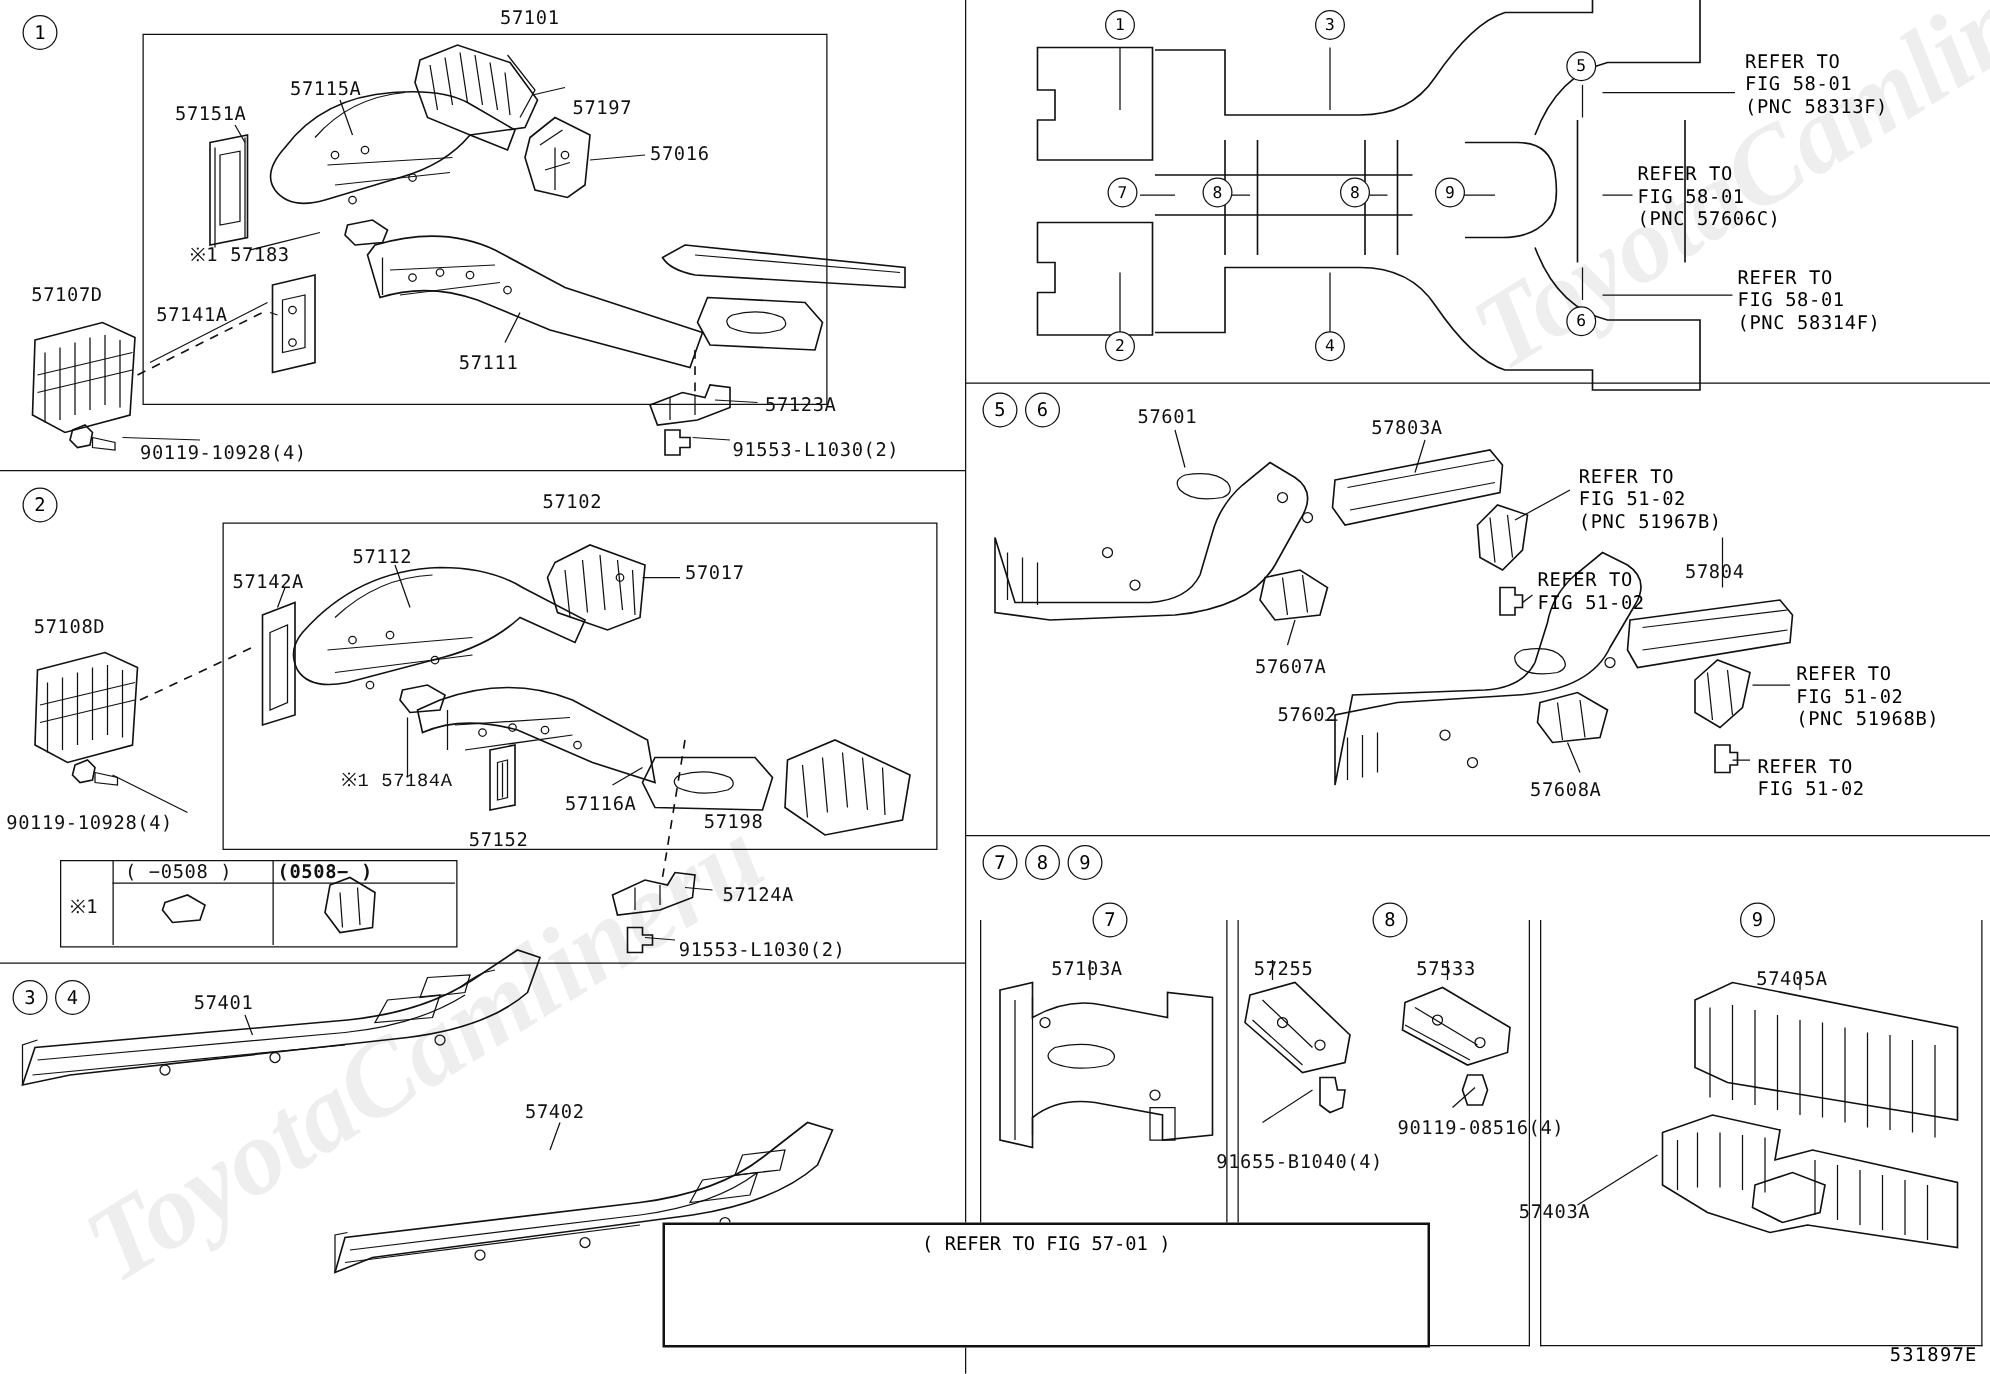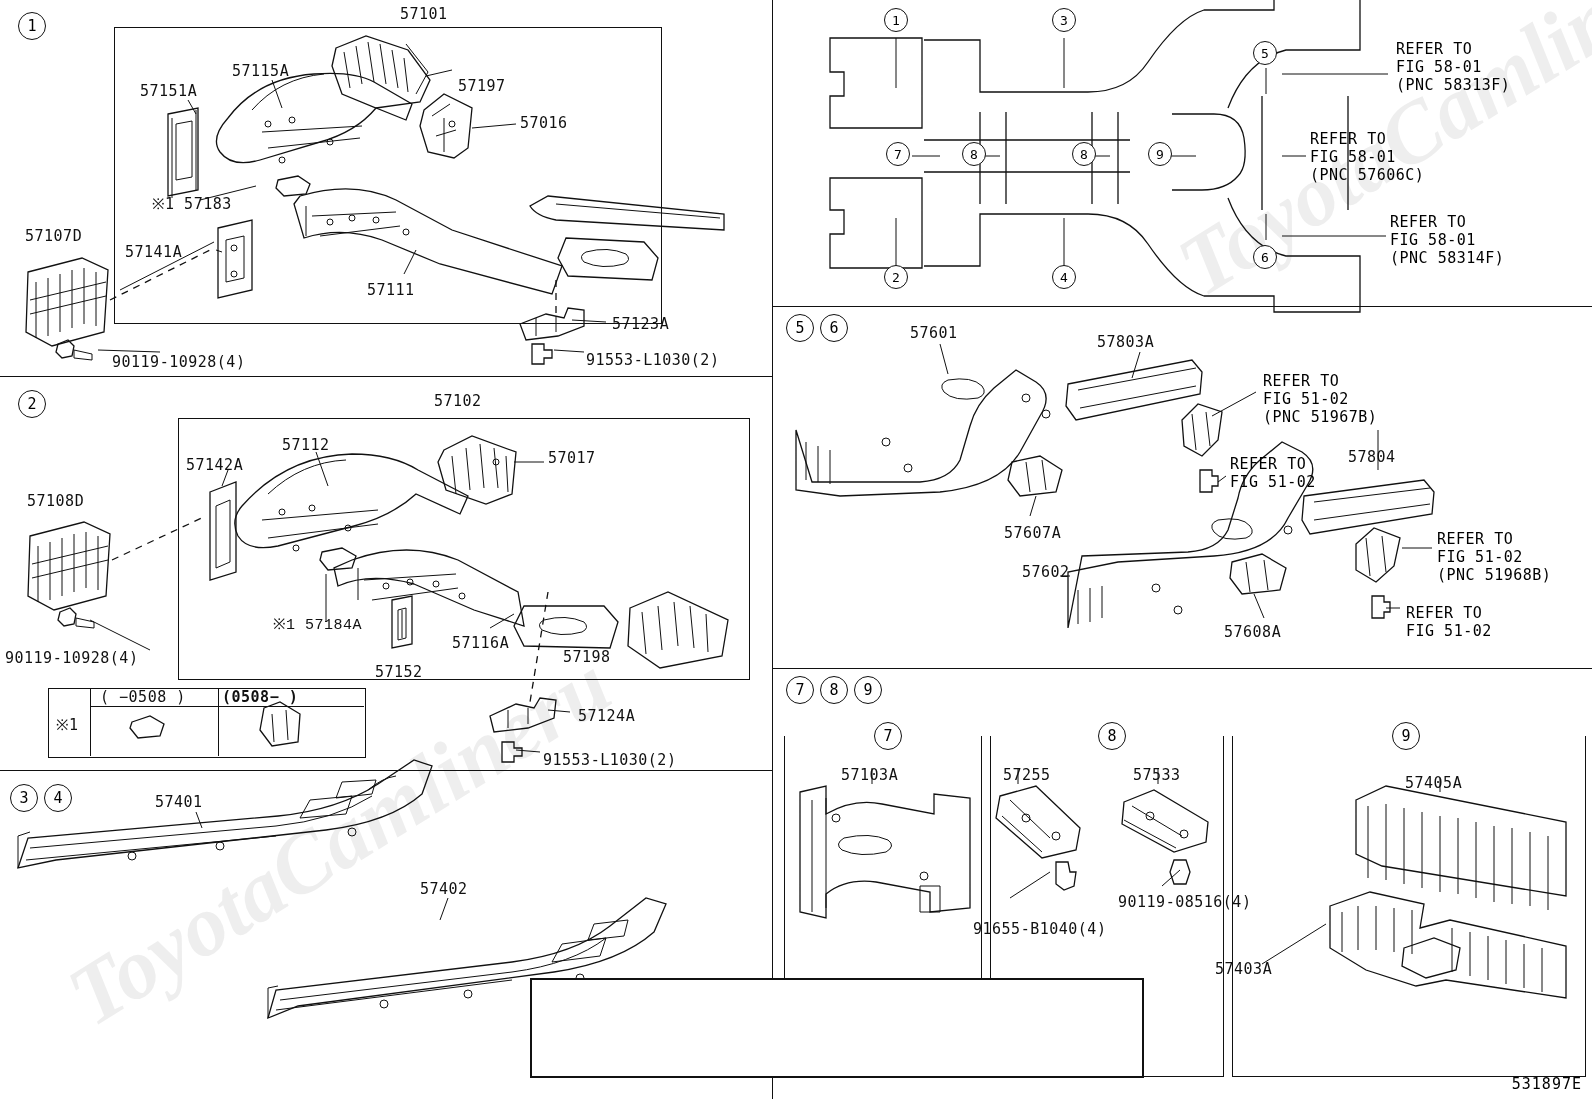--- a/index.html
+++ b/index.html
@@ -321,20 +321,21 @@
 
   <path class="thin" d="M872 784 l0 -16 M1018 784 l0 -16 M1158 784 l0 -16
                         M1440 792 l0 -14
                         M1010 898 l40 -26 M1162 886 l18 -16
                         M1262 964 l64 -40"></path>
 
   <path class="thin" d="M784 736 l0 0"></path>
 </svg>
 
 <div class="note" style="left:530px;top:978px;width:610px;height:96px;">
+  <div style="font-size:15px;margin-top:6px;">(   REFER TO FIG 57-01   )</div>
 </div>
 
 <div id="label-layer">
     <div class="lbl" style="left: 400px; top: 5px;">57101</div>
     <div class="lbl" style="left: 232px; top: 62px;">57115A</div>
     <div class="lbl" style="left: 458px; top: 61px; margin-top: 16px;">57197</div>
     <div class="lbl" style="left: 140px; top: 82px;">57151A</div>
     <div class="lbl" style="left: 520px; top: 114px;">57016</div>
     <div class="lbl" style="left: 152px; top: 193px;">※1 57183</div>
     <div class="lbl" style="left: 25px; top: 227px;">57107D</div>

